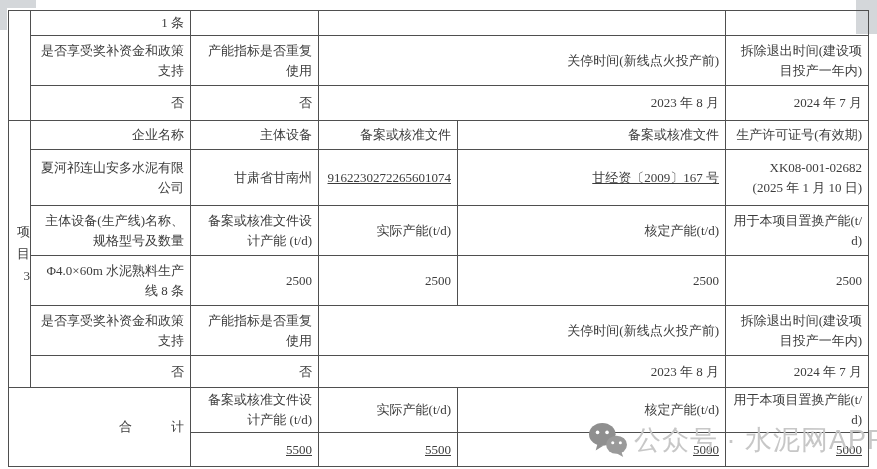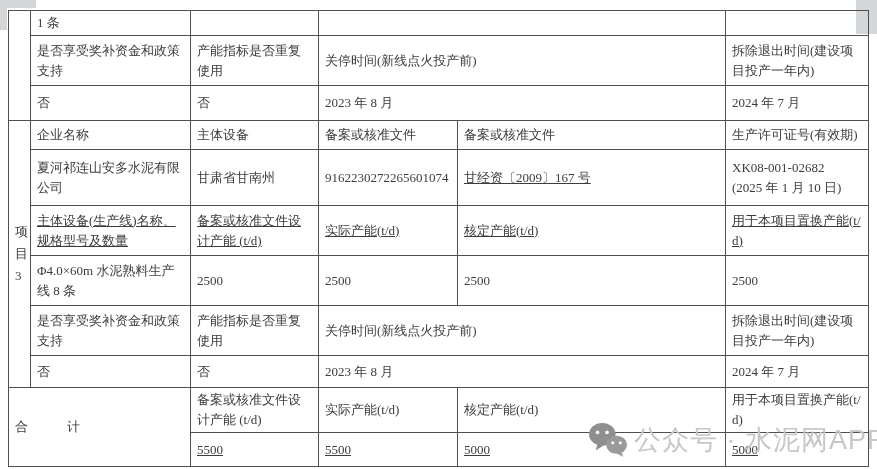--- a/index.html
+++ b/index.html
@@ -13,35 +13,35 @@
   .corner.tl-v{left:0;top:0;width:7px;height:30px;}
   .corner.tr{right:0;top:0;width:21px;height:34px;}
 
   table.doc{
     position:absolute;left:8px;top:10px;width:860px;
     border-collapse:collapse;table-layout:fixed;
   }
   table.doc td{
     border:1px solid #4f4f4f;
     padding:2px 6px;
-    text-align:left;vertical-align:middle;
+    text-align:right;vertical-align:middle;
     font-size:13px;line-height:1.55;
     word-break:break-all;
   }
   col.c0{width:22px;} col.c1{width:160px;} col.c2{width:128px;}
   col.c3{width:139px;} col.c4{width:268px;} col.c5{width:143px;}
 
   tr.r1{height:23px;}  tr.r2{height:50px;}  tr.r3{height:35px;}
-  tr.r4{height:29px;}  tr.r5{height:56px;}  tr.r6{height:50px;text-decoration:underline;}
+  tr.r4{height:29px;}  tr.r5{height:56px;}  tr.r6{height:50px;}
   tr.r7{height:50px;}  tr.r8{height:50px;}  tr.r9{height:32px;}
   tr.r10{height:43px;} tr.r11{height:34px;text-decoration:underline;}
 
   td.vlabel div{width:15px;margin:0 auto;word-break:break-all;line-height:1.7;}
   td.left{text-align:left;padding-left:10px;text-decoration:underline;}
-  td.code{font-size:12.5px;letter-spacing:0;}
+  td.code{font-size:12.5px;letter-spacing:0;text-decoration:underline;}
 
   .watermark{
     position:absolute;left:588px;top:416px;width:285px;height:48px;
     display:flex;align-items:center;gap:6px;
     pointer-events:none;z-index:5;
   }
   .watermark .wm-text{
     font-size:27px;color:#c7c7c7;letter-spacing:1px;white-space:nowrap;
     font-family:"Liberation Sans","DejaVu Sans",sans-serif;
   }

